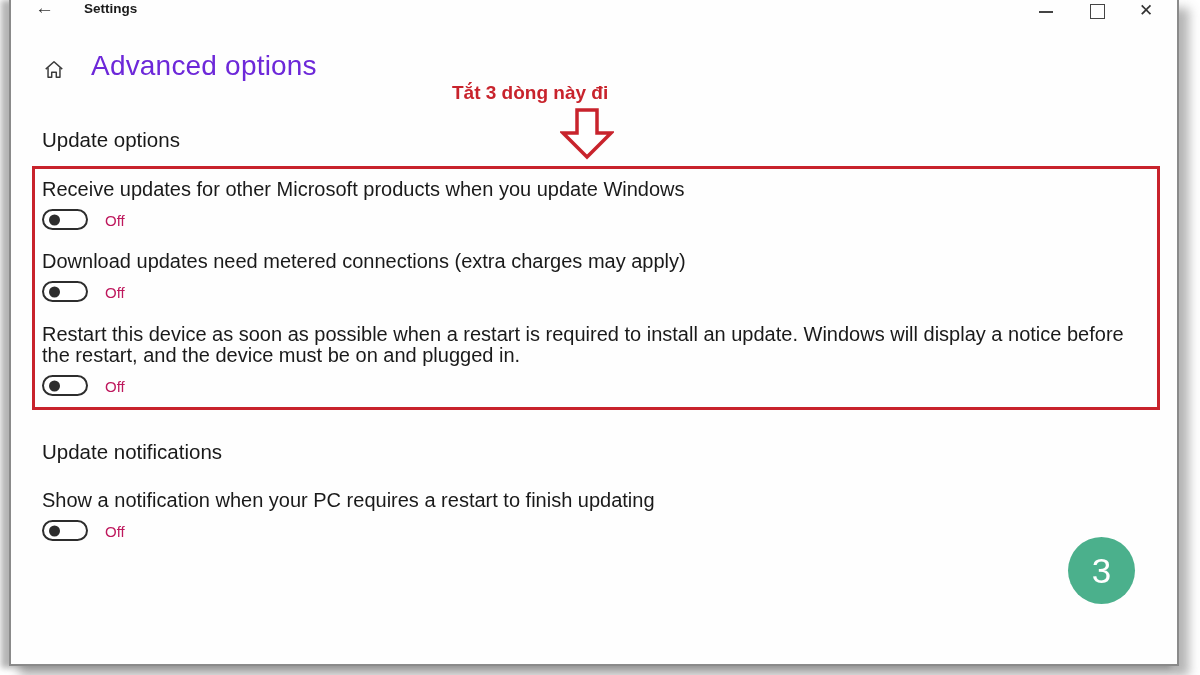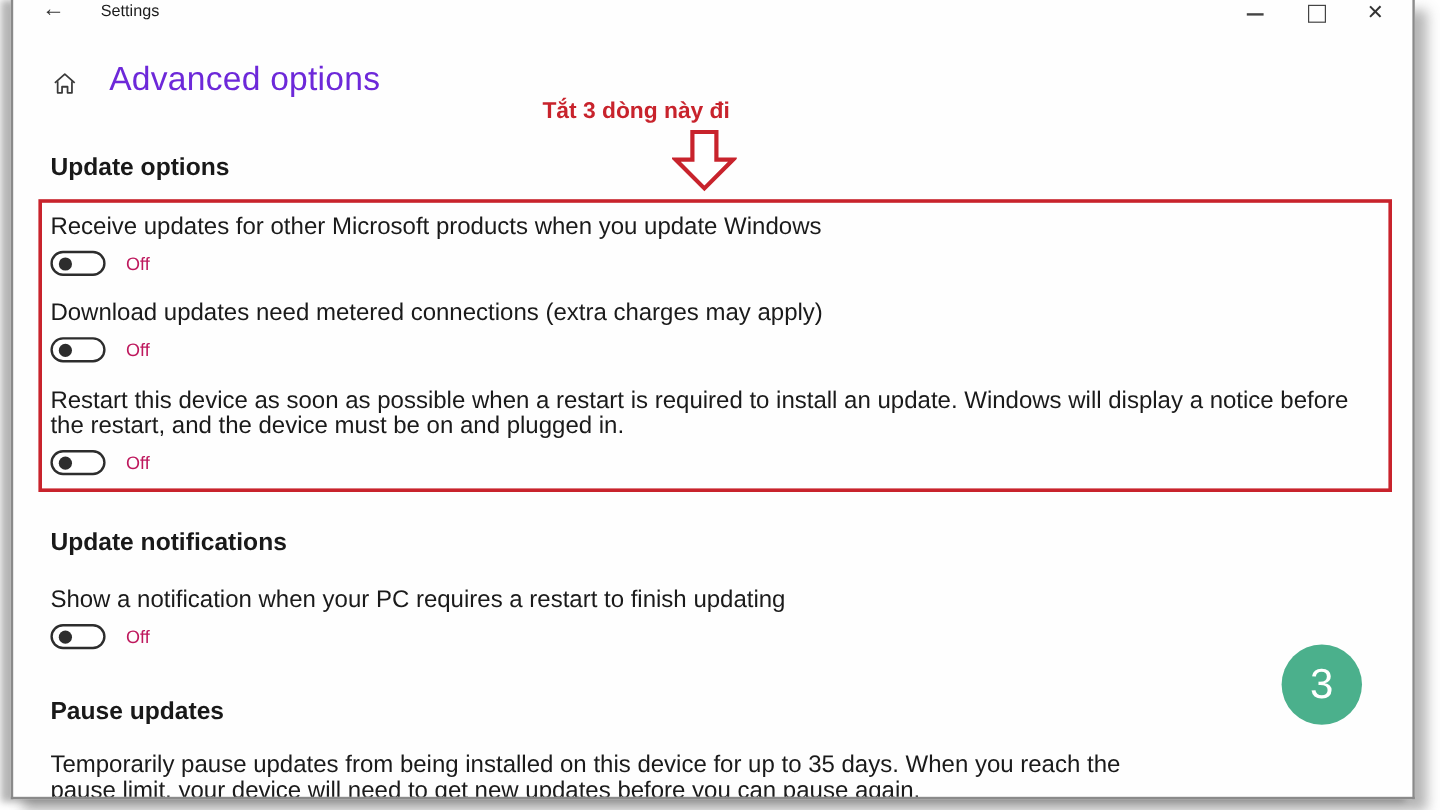--- a/index.html
+++ b/index.html
@@ -8,40 +8,40 @@
   .stage { position:relative; width:1200px; height:675px; }
 
   
   .window { position:absolute; left:9px; top:-2px; width:1170px; height:668px;
             background:#fefefe; border:2px solid #8a8a8a; border-top:none;
             box-shadow:-8px 2px 6px rgba(90,90,90,.45), 10px 10px 10px rgba(90,90,90,.45);
             overflow:hidden; }
 
   
   .back-icon { position:absolute; left:24px; top:-1px; font-size:19px; color:#333; cursor:pointer; }
-  .tb-title  { position:absolute; left:73px; top:3px; font-size:13.5px; color:#1b1b1b; }
+  .tb-title  { position:absolute; left:73px; top:3px; font-size:13.5px; color:#1b1b1b;font-weight:bold; }
   .win-controls { position:absolute; right:8px; top:0; height:30px; }
   .ctl { position:absolute; top:0; width:46px; height:30px; cursor:pointer; }
   .ctl-min { right:100px; } .ctl-max { right:50px; } .ctl-close { right:0; }
   .ctl-min::after { content:""; position:absolute; left:16px; top:13px; width:14px; height:2px; background:#444; }
   .ctl-max::after { content:""; position:absolute; left:17px; top:6px; width:13px; height:13px; border:1.5px solid #444; }
   .ctl-close { font-size:17px; color:#333; text-align:center; line-height:26px; }
 
   
   .home-icon { position:absolute; left:32px; top:61px; }
   .page-title { position:absolute; left:80px; top:52px; font-size:28px; font-weight:300;
                 letter-spacing:.2px; color:#6d28d9; }
 
   
   .anno-text { position:absolute; left:441px; top:84px; width:280px; 
                font-size:19px; font-weight:bold; }
   .anno-arrow { position:absolute; left:549px; top:110px; }
 
   
-  .h2 { position:absolute; left:31px; font-size:20.5px; font-weight:700; color:#191919; }
+  .h2 { position:absolute; left:31px; font-size:20.5px; font-weight:400; color:#191919; }
   .lbl { position:absolute; left:31px; font-size:20px; color:#1a1a1a; line-height:21px; }
 
   .redbox { position:absolute; left:21px; top:168px; width:1128px; height:244px;
             border:3px solid #c8232c; }
 
   
   .toggle { position:absolute; left:31px; width:46px; height:21px; background:#fff;
             border:2px solid #2d2d2d; border-radius:12px; cursor:pointer; }
   .toggle .knob { position:absolute; left:5px; top:50%; transform:translateY(-50%);
                   width:11px; height:11px; border-radius:50%; background:#2d2d2d; }
@@ -101,18 +101,16 @@
       </div>
     <span class="off" style="top:380px">Off</span>
 
     <h2 class="h2" style="top:442px">Update notifications</h2>
     <div class="lbl" style="top:492px">Show a notification when your PC requires a restart to finish updating</div>
     <div class="toggle" style="top:522px">
         <div class="knob"></div>
       </div>
     <span class="off" style="top:525px">Off</span>
 
-    <h2 class="h2" style="top:583px">Pause updates</h2>
-    <div class="lbl" style="top:628px; width:930px; line-height:22px">Temporarily pause updates from being installed on this device for up to 35 days. When you reach the pause limit, your device will need to get new updates before you can pause again.</div>
 
     <div class="badge" style="background:#4bb08c">3</div>
   </div>
 </div>
 
 </body></html>

